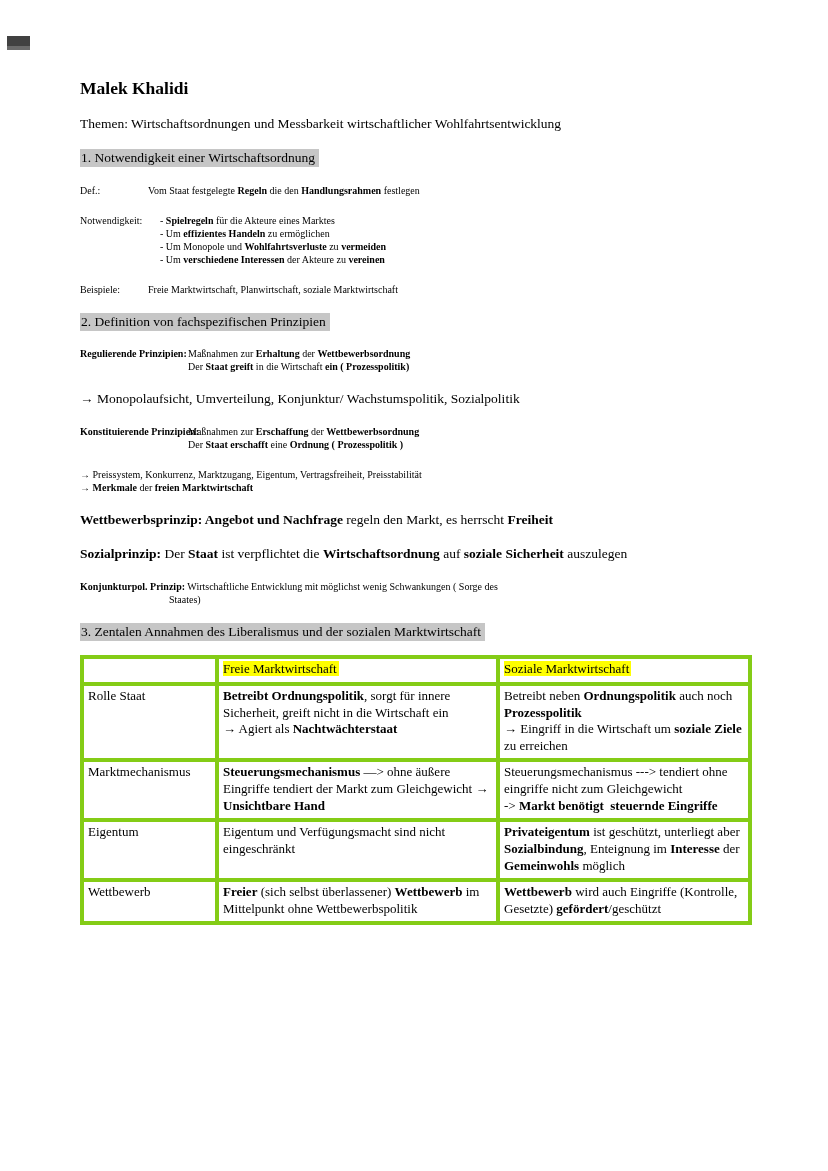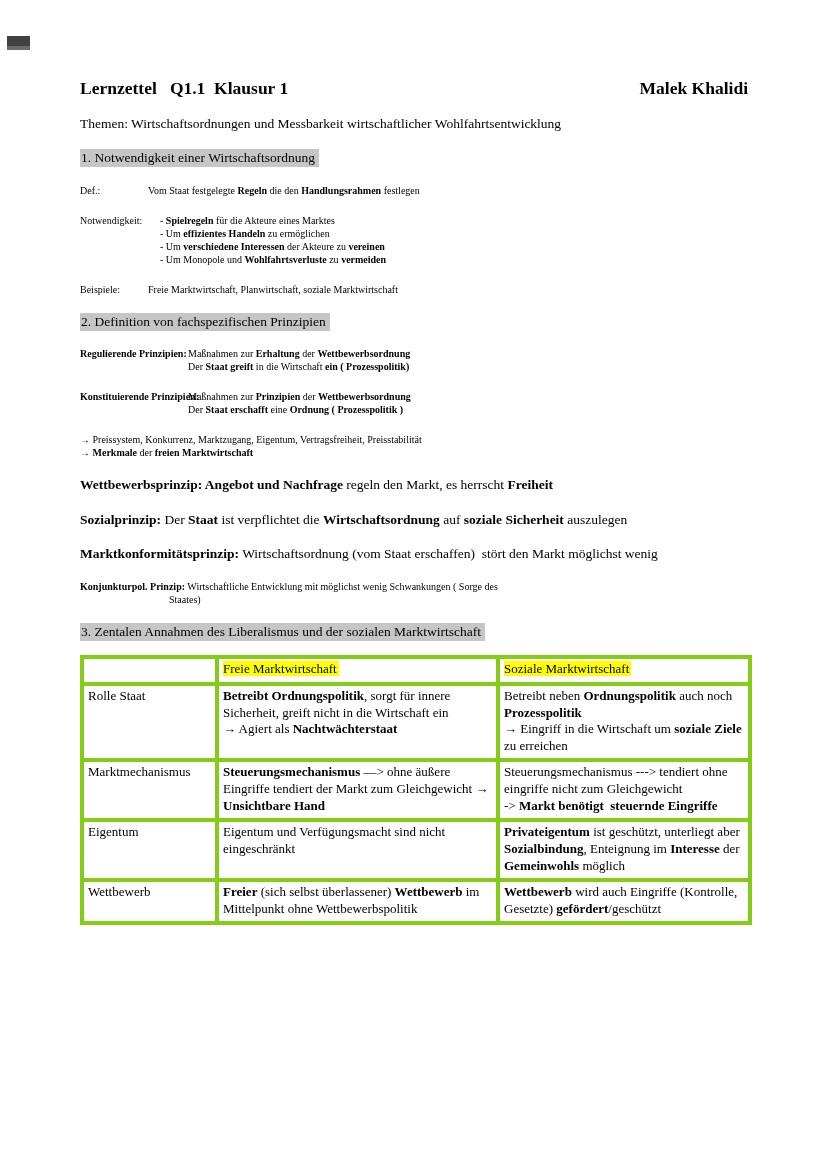--- a/index.html
+++ b/index.html
@@ -53,81 +53,80 @@
   td.rich span { white-space:pre-wrap; }
 </style>
 </head>
 <body>
 
 <div class="corner-mark"></div>
 
 <div class="page">
 
   <div class="titlebar">
-    <span>Lernzettel   Q1.1  Klausur 1</span>
     <span>Malek Khalidi</span>
   </div>
 
   <p class="topics">Themen: Wirtschaftsordnungen und Messbarkeit wirtschaftlicher Wohlfahrtsentwicklung</p>
 
   <div class="hl-heading">
     <span>1. Notwendigkeit einer Wirtschaftsordnung</span>
   </div>
 
   <div class="block">
     <span class="plabel">Def.:</span>
     <div class="ind-135 rich"><span>Vom Staat festgelegte </span><span class="b">Regeln</span><span> die den </span><span class="b">Handlungsrahmen</span><span> festlegen</span></div>
   </div>
 
   <div class="block">
     <span class="plabel">Notwendigkeit:</span>
     <div class="ind-148">
       <div class="line rich"><span>- </span><span class="b">Spielregeln</span><span> für die Akteure eines Marktes</span></div>
       <div class="line rich"><span>- Um </span><span class="b">effizientes Handeln</span><span> zu ermöglichen</span></div>
+      <div class="line rich"><span>- Um Monopole und </span><span class="b">Wohlfahrtsverluste</span><span> zu </span><span class="b">vermeiden</span></div>
       <div class="line rich"><span>- Um </span><span class="b">verschiedene Interessen</span><span> der Akteure zu </span><span class="b">vereinen</span></div>
-      <div class="line rich"><span>- Um Monopole und </span><span class="b">Wohlfahrtsverluste</span><span> zu </span><span class="b">vermeiden</span></div>
     </div>
   </div>
 
   <div class="block">
     <span class="plabel">Beispiele:</span>
     <div class="ind-135">Freie Marktwirtschaft, Planwirtschaft, soziale Marktwirtschaft</div>
   </div>
 
   <div class="hl-heading">
     <span>2. Definition von fachspezifischen Prinzipien</span>
   </div>
 
   <div class="block">
     <span class="plabel bold">Regulierende Prinzipien:</span>
     <div class="ind-175">
       <div class="line rich"><span>Maßnahmen zur </span><span class="b">Erhaltung</span><span> der </span><span class="b">Wettbewerbsordnung</span></div>
       <div class="line rich"><span>Der </span><span class="b">Staat greift</span><span> in die Wirtschaft </span><span class="b">ein ( Prozesspolitik)</span></div>
     </div>
   </div>
 
+  <p class="para">→ Monopolaufsicht, Umverteilung, Konjunktur/ Wachstumspolitik, Sozialpolitik</p>
 
   <div class="block">
     <span class="plabel bold">Konstituierende Prinzipien:</span>
     <div class="ind-175">
-      <div class="line rich"><span>Maßnahmen zur </span><span class="b">Prinzipien</span><span> der </span><span class="b">Wettbewerbsordnung</span></div>
+      <div class="line rich"><span>Maßnahmen zur </span><span class="b">Erschaffung</span><span> der </span><span class="b">Wettbewerbsordnung</span></div>
       <div class="line rich"><span>Der </span><span class="b">Staat erschafft</span><span> eine </span><span class="b">Ordnung ( Prozesspolitik )</span></div>
     </div>
   </div>
 
   <div class="block">
     <div class="line">→ Preissystem, Konkurrenz, Marktzugang, Eigentum, Vertragsfreiheit, Preisstabilität</div>
     <div class="line rich"><span>→ </span><span class="b">Merkmale</span><span> der </span><span class="b">freien Marktwirtschaft</span></div>
   </div>
 
   <p class="para rich"><span class="b">Wettbewerbsprinzip: Angebot und Nachfrage</span><span> regeln den Markt, es herrscht </span><span class="b">Freiheit</span></p>
 
   <p class="para rich"><span class="b">Sozialprinzip:</span><span> Der </span><span class="b">Staat</span><span> ist verpflichtet die </span><span class="b">Wirtschaftsordnung</span><span> auf </span><span class="b">soziale Sicherheit</span><span> auszulegen</span></p>
 
-  <p class="para rich"><span class="b">Marktkonformitätsprinzip:</span><span> Wirtschaftsordnung (vom Staat erschaffen)  stört den Markt möglichst wenig</span></p>
 
   <div class="block">
     <div class="line rich"><span class="b">Konjunkturpol. Prinzip:</span><span> Wirtschaftliche Entwicklung mit möglichst wenig Schwankungen ( Sorge des</span></div>
     <div class="line ind-165">Staates)</div>
   </div>
 
   <div class="hl-heading">
     <span>3. Zentalen Annahmen des Liberalismus und der sozialen Marktwirtschaft</span>
   </div>
 

